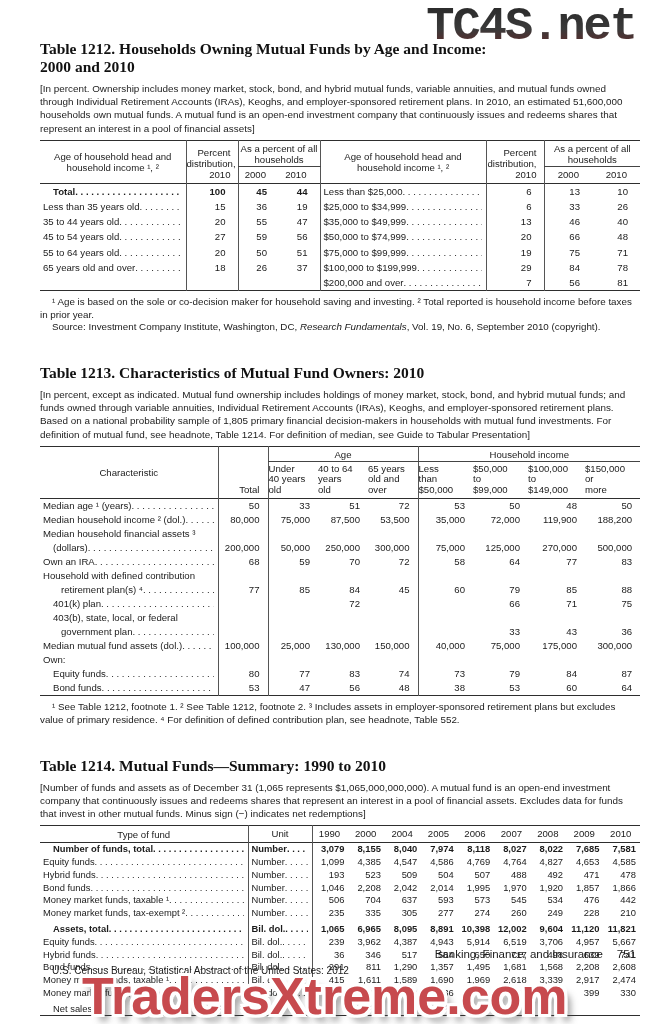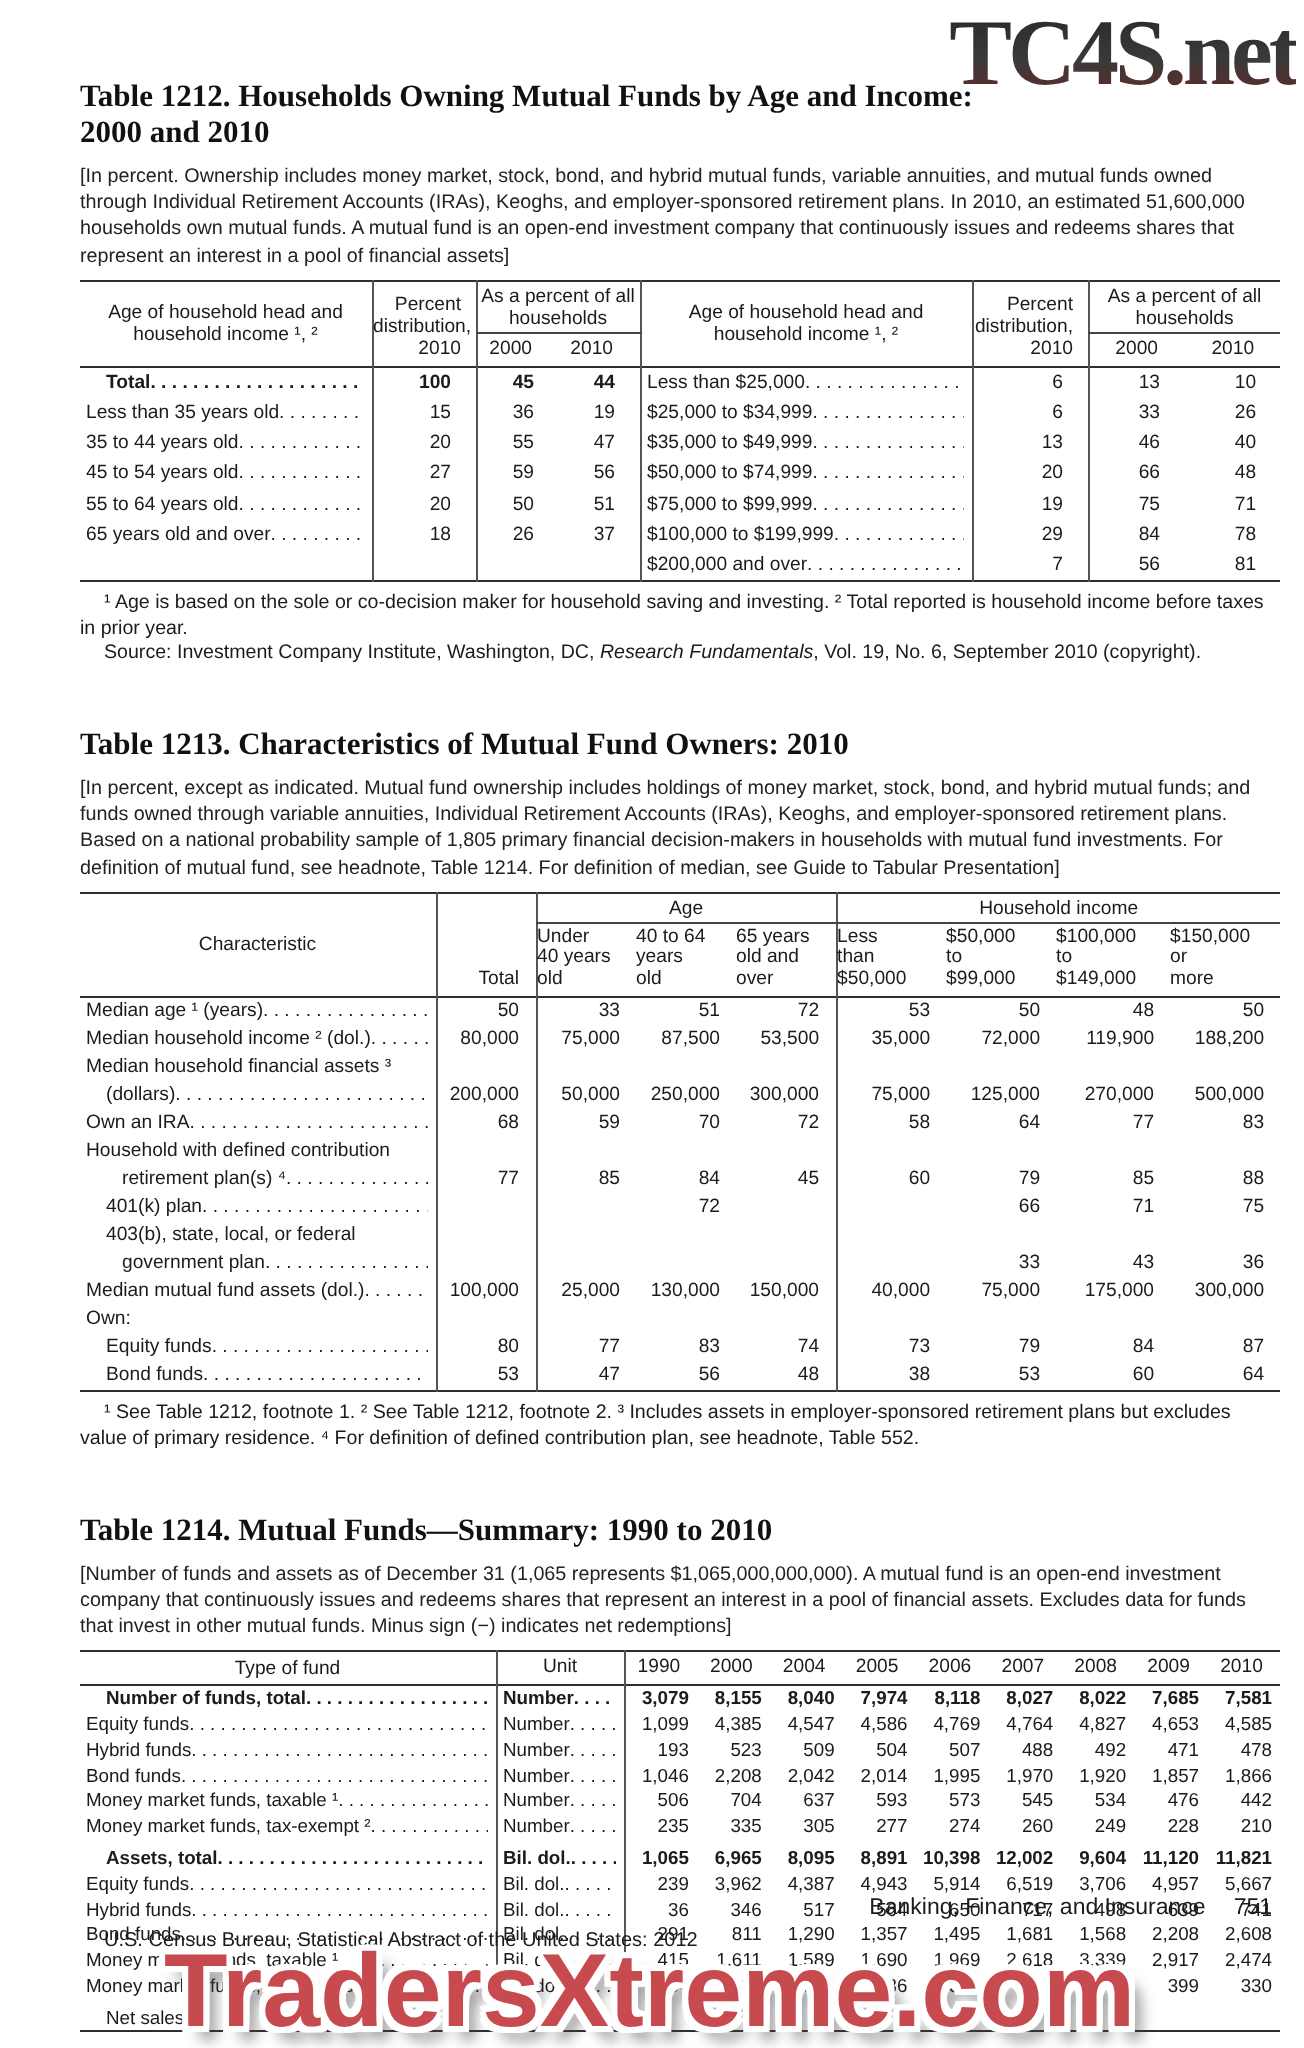--- a/index.html
+++ b/index.html
@@ -49,24 +49,24 @@
 
   p.fn{font-size:9.8px;line-height:12.6px;margin:0;text-indent:12px;width:594px;}
   p.fn.first{margin-top:5px;}
   .sec{margin-bottom:0;}
   .sec13{margin-top:30px;}
   .sec14{margin-top:30px;}
   .twrap{position:relative;width:600px;margin-top:2px;}
 
   
   .wm{position:absolute;font-weight:bold;white-space:nowrap;pointer-events:none;}
-  .wm-top{top:0px;right:4px;font-size:47px;letter-spacing:-2px;
+  .wm-top{top:0px;right:16px;font-size:47px;letter-spacing:-2px;
           background:linear-gradient(180deg,#262626 0%,#3a3a3a 55%,#6e2424 100%);
           -webkit-background-clip:text;background-clip:text;color:transparent;
-          font-family:Liberation Serif, serif;}
+          font-family:Liberation Mono, monospace;}
   .wm-out{font-family:"Liberation Sans",sans-serif;
           text-shadow:-3px -3px 0 #fff,3px -3px 0 #fff,-3px 3px 0 #fff,3px 3px 0 #fff,
                       -3px 0 0 #fff,3px 0 0 #fff,0 -3px 0 #fff,0 3px 0 #fff,
                       6px 7px 7px rgba(70,70,70,.55);}
   .wm-mid{top:112px;left:48px;font-size:51px;letter-spacing:1px;}
   .wm-bot{top:966px;left:82px;font-size:52px;letter-spacing:0px;}
 
   .f-right{position:absolute;top:948px;right:16px;font-size:11.5px;color:#1b1b1b;}
   .f-right .pgno{margin-left:14px;}
   .f-left{position:absolute;top:965px;left:52px;font-size:10px;color:#1b1b1b;}

